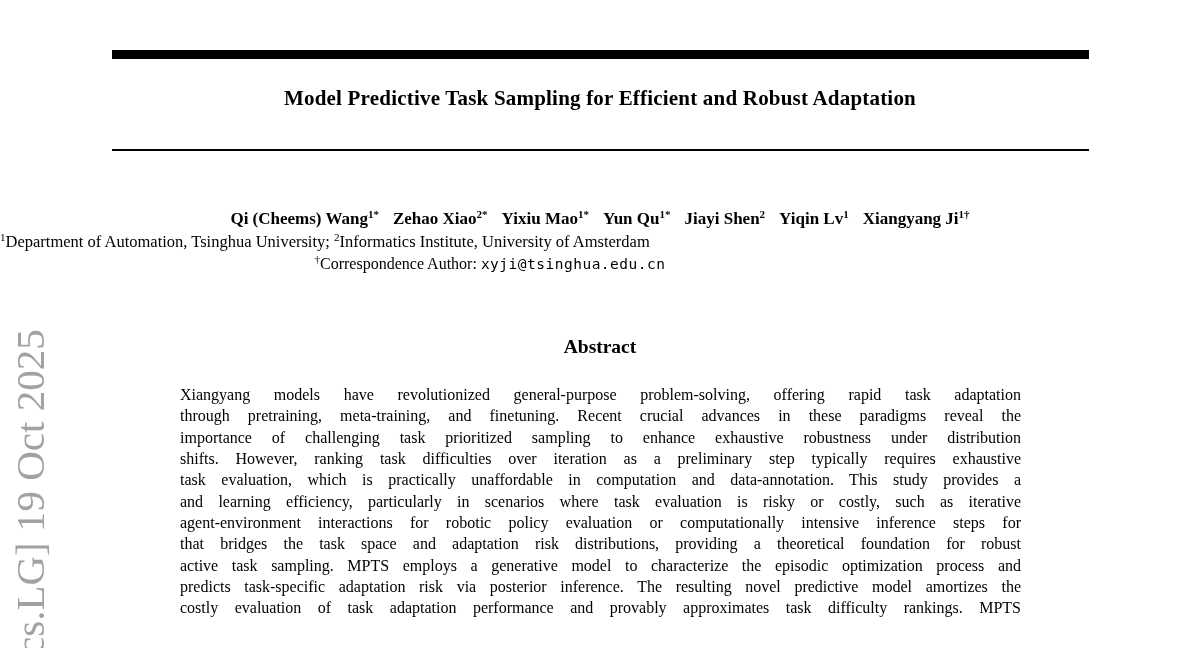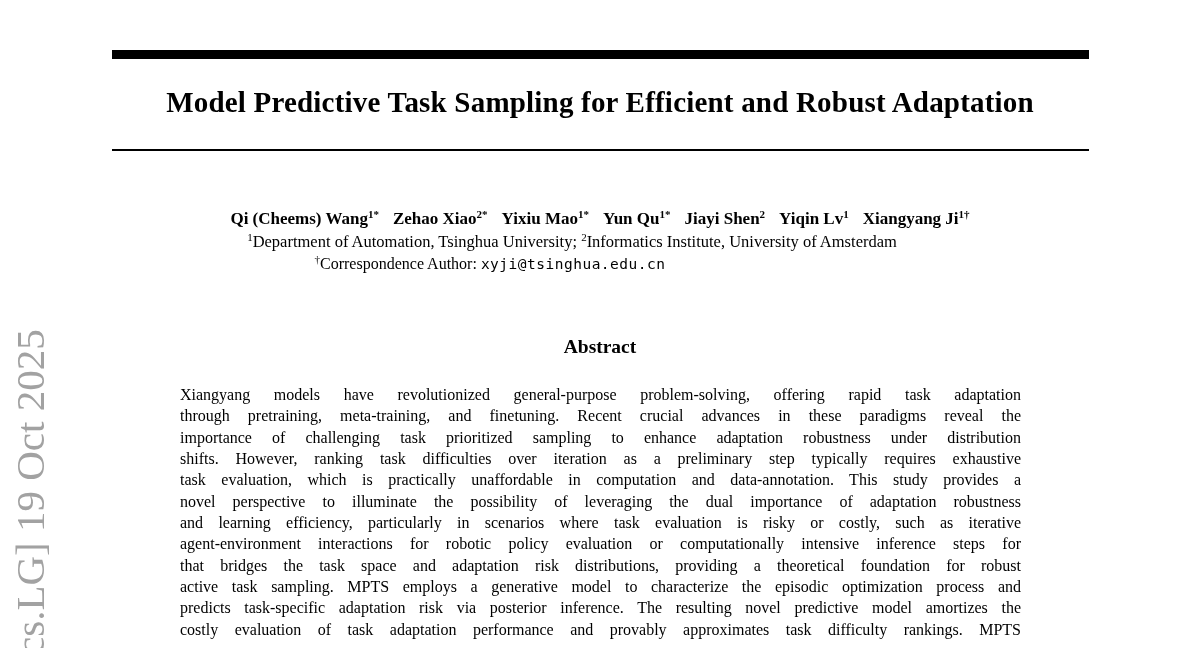--- a/index.html
+++ b/index.html
@@ -17,40 +17,40 @@
     position: absolute; left: 112px; top: 50px;
     width: 977px; height: 9px; background: #000000;
   }
   .rule-thin {
     position: absolute; left: 112px; top: 149px;
     width: 977px; height: 2px; background: #000000;
   }
 
   .paper-title {
     position: absolute; left: 0; top: 86px; width: 1200px;
-    text-align: center; font-weight: bold; font-size: 29px;
+    text-align: center; font-weight: bold; font-size: 21px;
     white-space: nowrap; letter-spacing: 0.2px;
   }
 
   .author-line {
     position: absolute; left: 0; top: 199px; width: 1200px;
     text-align: center; white-space: nowrap;
     font-size: 17px; font-weight: bold;
   }
   .author { display: inline-block; margin: 10px 7px; }
   sup {
     font-weight: normal; font-size: 11px;
     vertical-align: baseline; position: relative; top: -6px;
     line-height: 0;
   }
   .author sup { font-weight: bold; }
 
   .affiliation-line {
     position: absolute; left: 0; top: 232px; width: 1144px;
-    text-align: center; white-space: nowrap; font-size: 16.5px;
+    text-align: left; white-space: nowrap; font-size: 16.5px;
   }
   .correspondence-line {
     position: absolute; left: 0; top: 255px; width: 980px;
     text-align: center; white-space: nowrap; font-size: 16px;
   }
   .mono { font-family: "DejaVu Sans Mono", "Liberation Mono", monospace; font-size: 14.5px; letter-spacing: 0.5px; }
 
   .abstract-heading {
     position: absolute; left: 0; top: 336px; width: 1200px;
     text-align: center; font-weight: bold; font-size: 19.5px;
@@ -88,24 +88,23 @@
 
   <div class="affiliation-line"><sup>1</sup>Department of Automation, Tsinghua University; <sup>2</sup>Informatics Institute, University of Amsterdam</div>
 
   <div class="correspondence-line"><sup>†</sup>Correspondence Author: <span class="mono">xyji@tsinghua.edu.cn</span></div>
 
   <div class="abstract-heading">Abstract</div>
 
   <div class="abstract-body">
       <div class="abs-line">Xiangyang models have revolutionized general-purpose problem-solving, offering rapid task adaptation</div>
       <div class="abs-line">through pretraining, meta-training, and finetuning. Recent crucial advances in these paradigms reveal the</div>
-      <div class="abs-line">importance of challenging task prioritized sampling to enhance adaptation robustness under distribution</div>
+      <div class="abs-line">importance of challenging task prioritized sampling to enhance exhaustive robustness under distribution</div>
       <div class="abs-line">shifts. However, ranking task difficulties over iteration as a preliminary step typically requires exhaustive</div>
       <div class="abs-line">task evaluation, which is practically unaffordable in computation and data-annotation. This study provides a</div>
-      <div class="abs-line">novel perspective to illuminate the possibility of leveraging the dual importance of adaptation robustness</div>
       <div class="abs-line">and learning efficiency, particularly in scenarios where task evaluation is risky or costly, such as iterative</div>
       <div class="abs-line">agent-environment interactions for robotic policy evaluation or computationally intensive inference steps for</div>
       <div class="abs-line">that bridges the task space and adaptation risk distributions, providing a theoretical foundation for robust</div>
       <div class="abs-line">active task sampling. MPTS employs a generative model to characterize the episodic optimization process and</div>
       <div class="abs-line">predicts task-specific adaptation risk via posterior inference. The resulting novel predictive model amortizes the</div>
       <div class="abs-line">costly evaluation of task adaptation performance and provably approximates task difficulty rankings. MPTS</div>
     </div>
 
   <div class="arxiv-watermark" style="color: rgb(162, 162, 162);">cs.LG] 19 Oct 2025</div>
 

